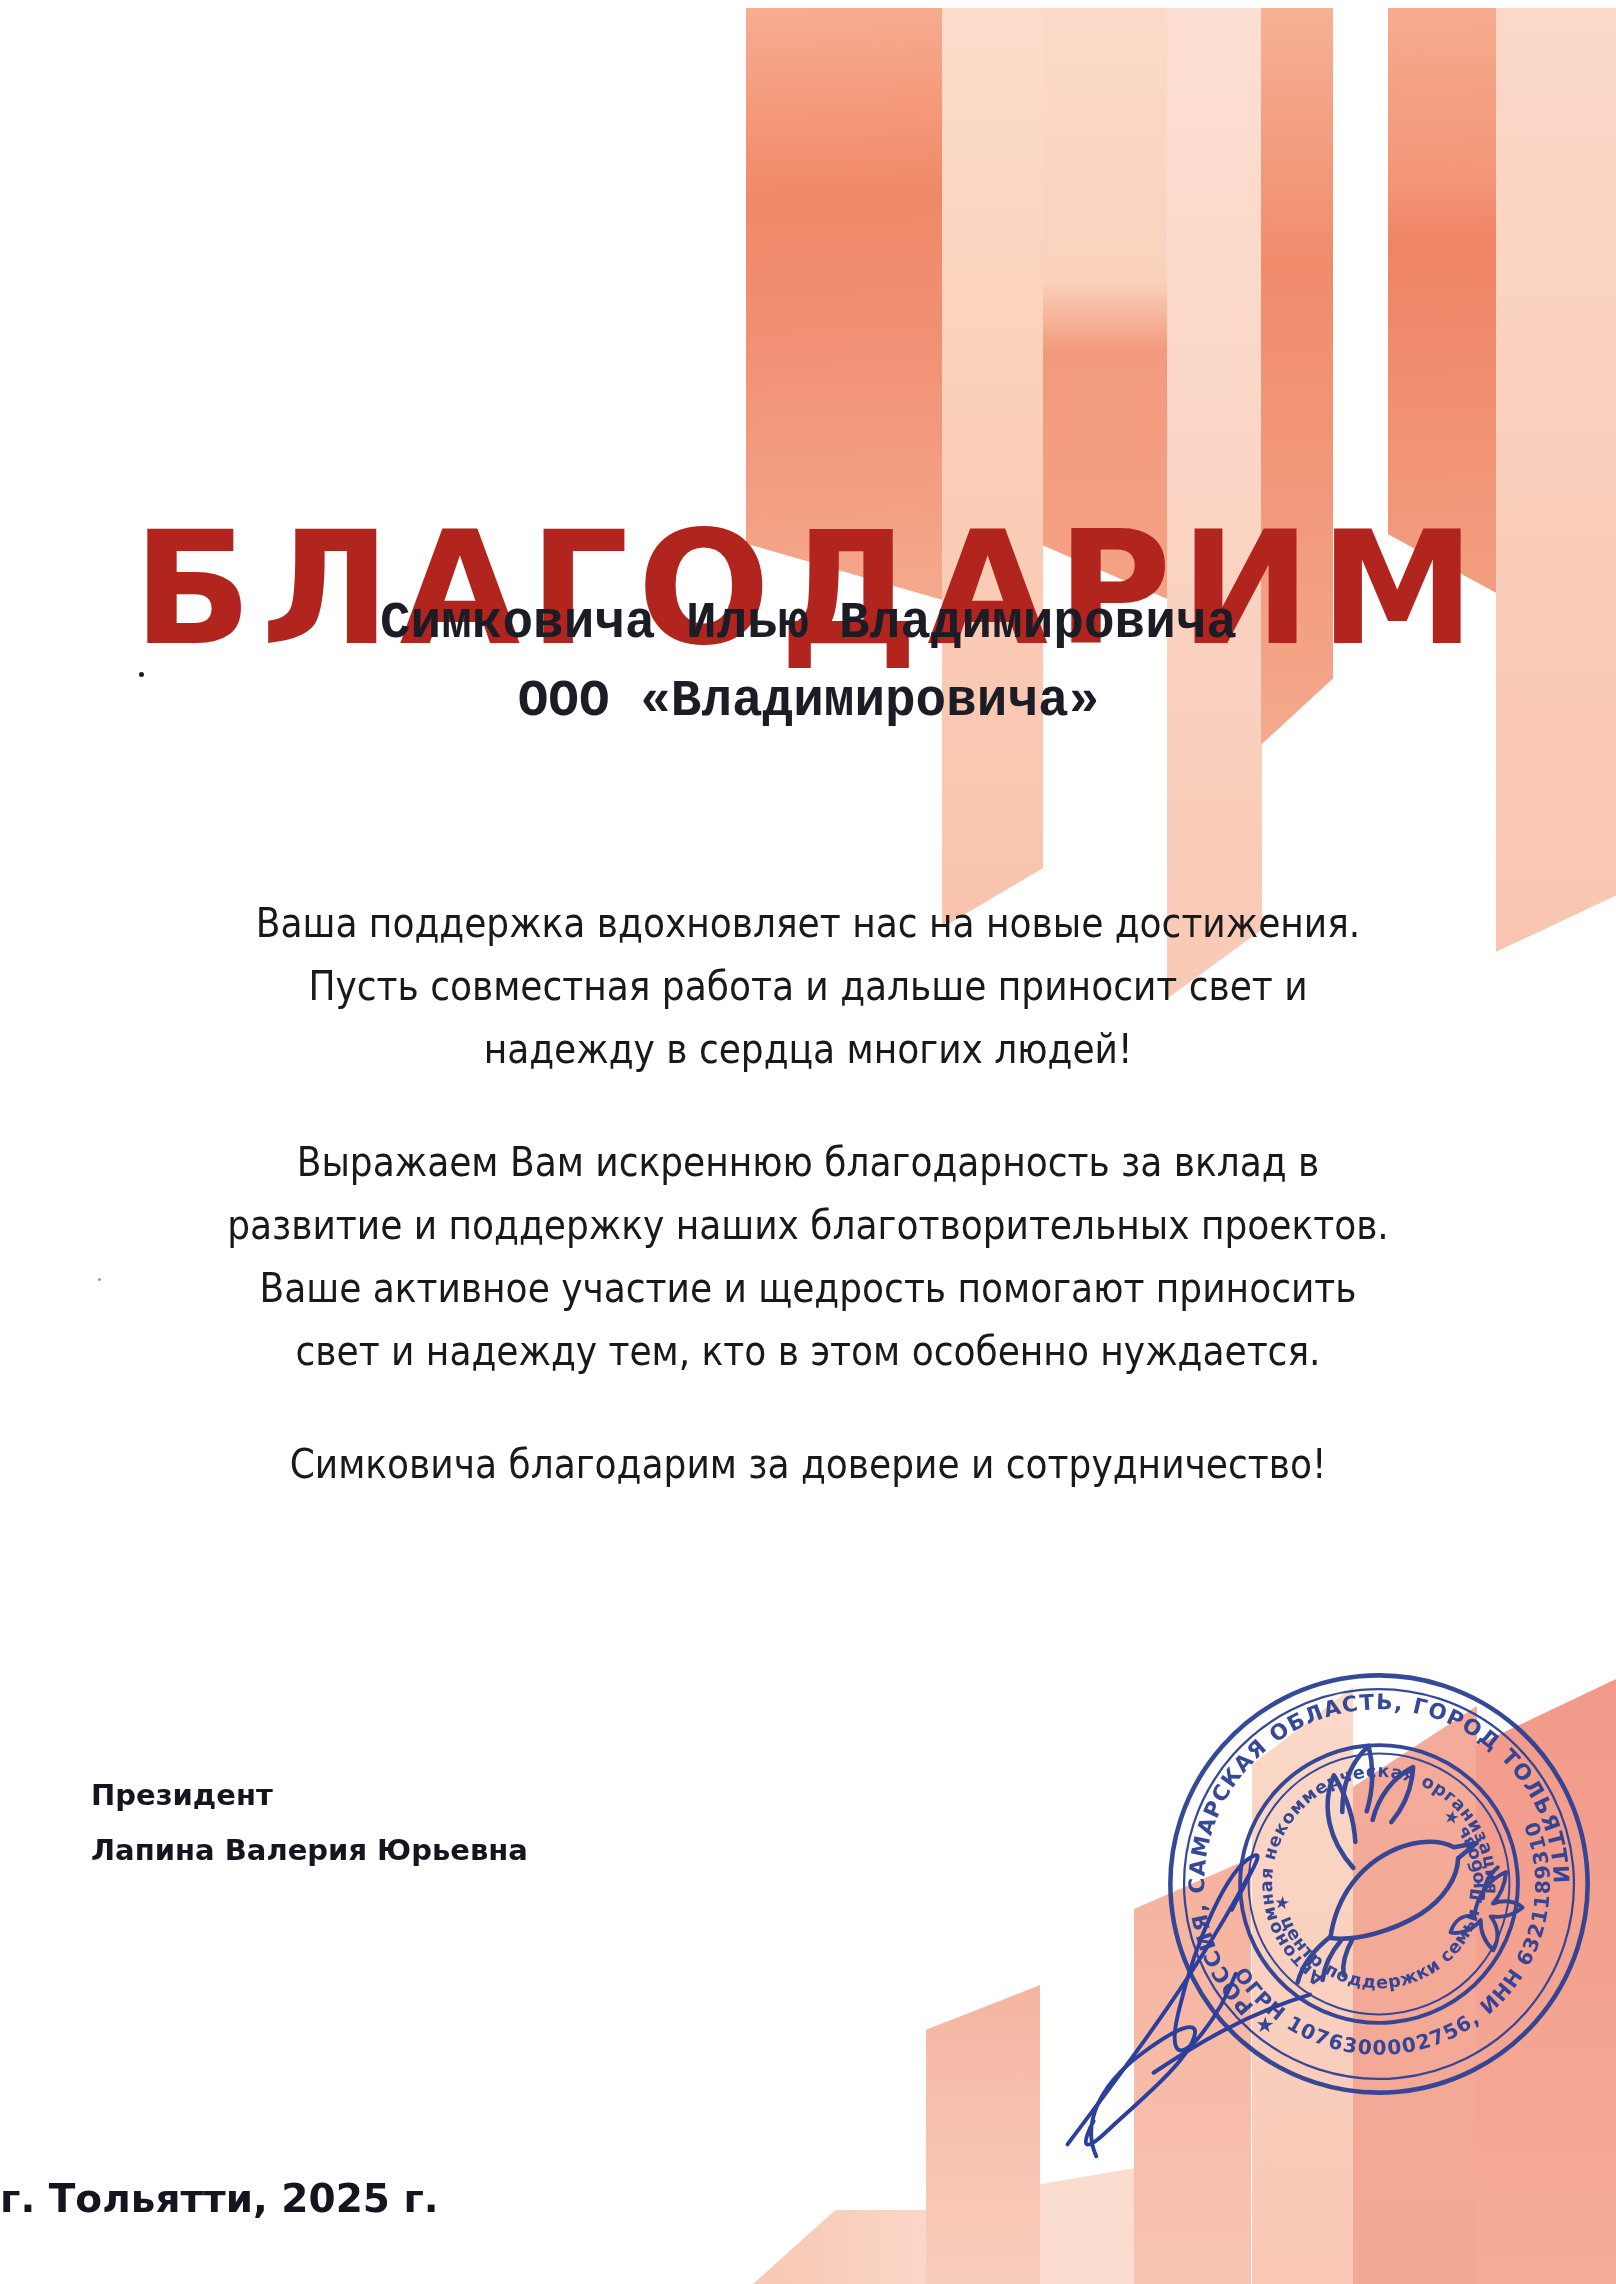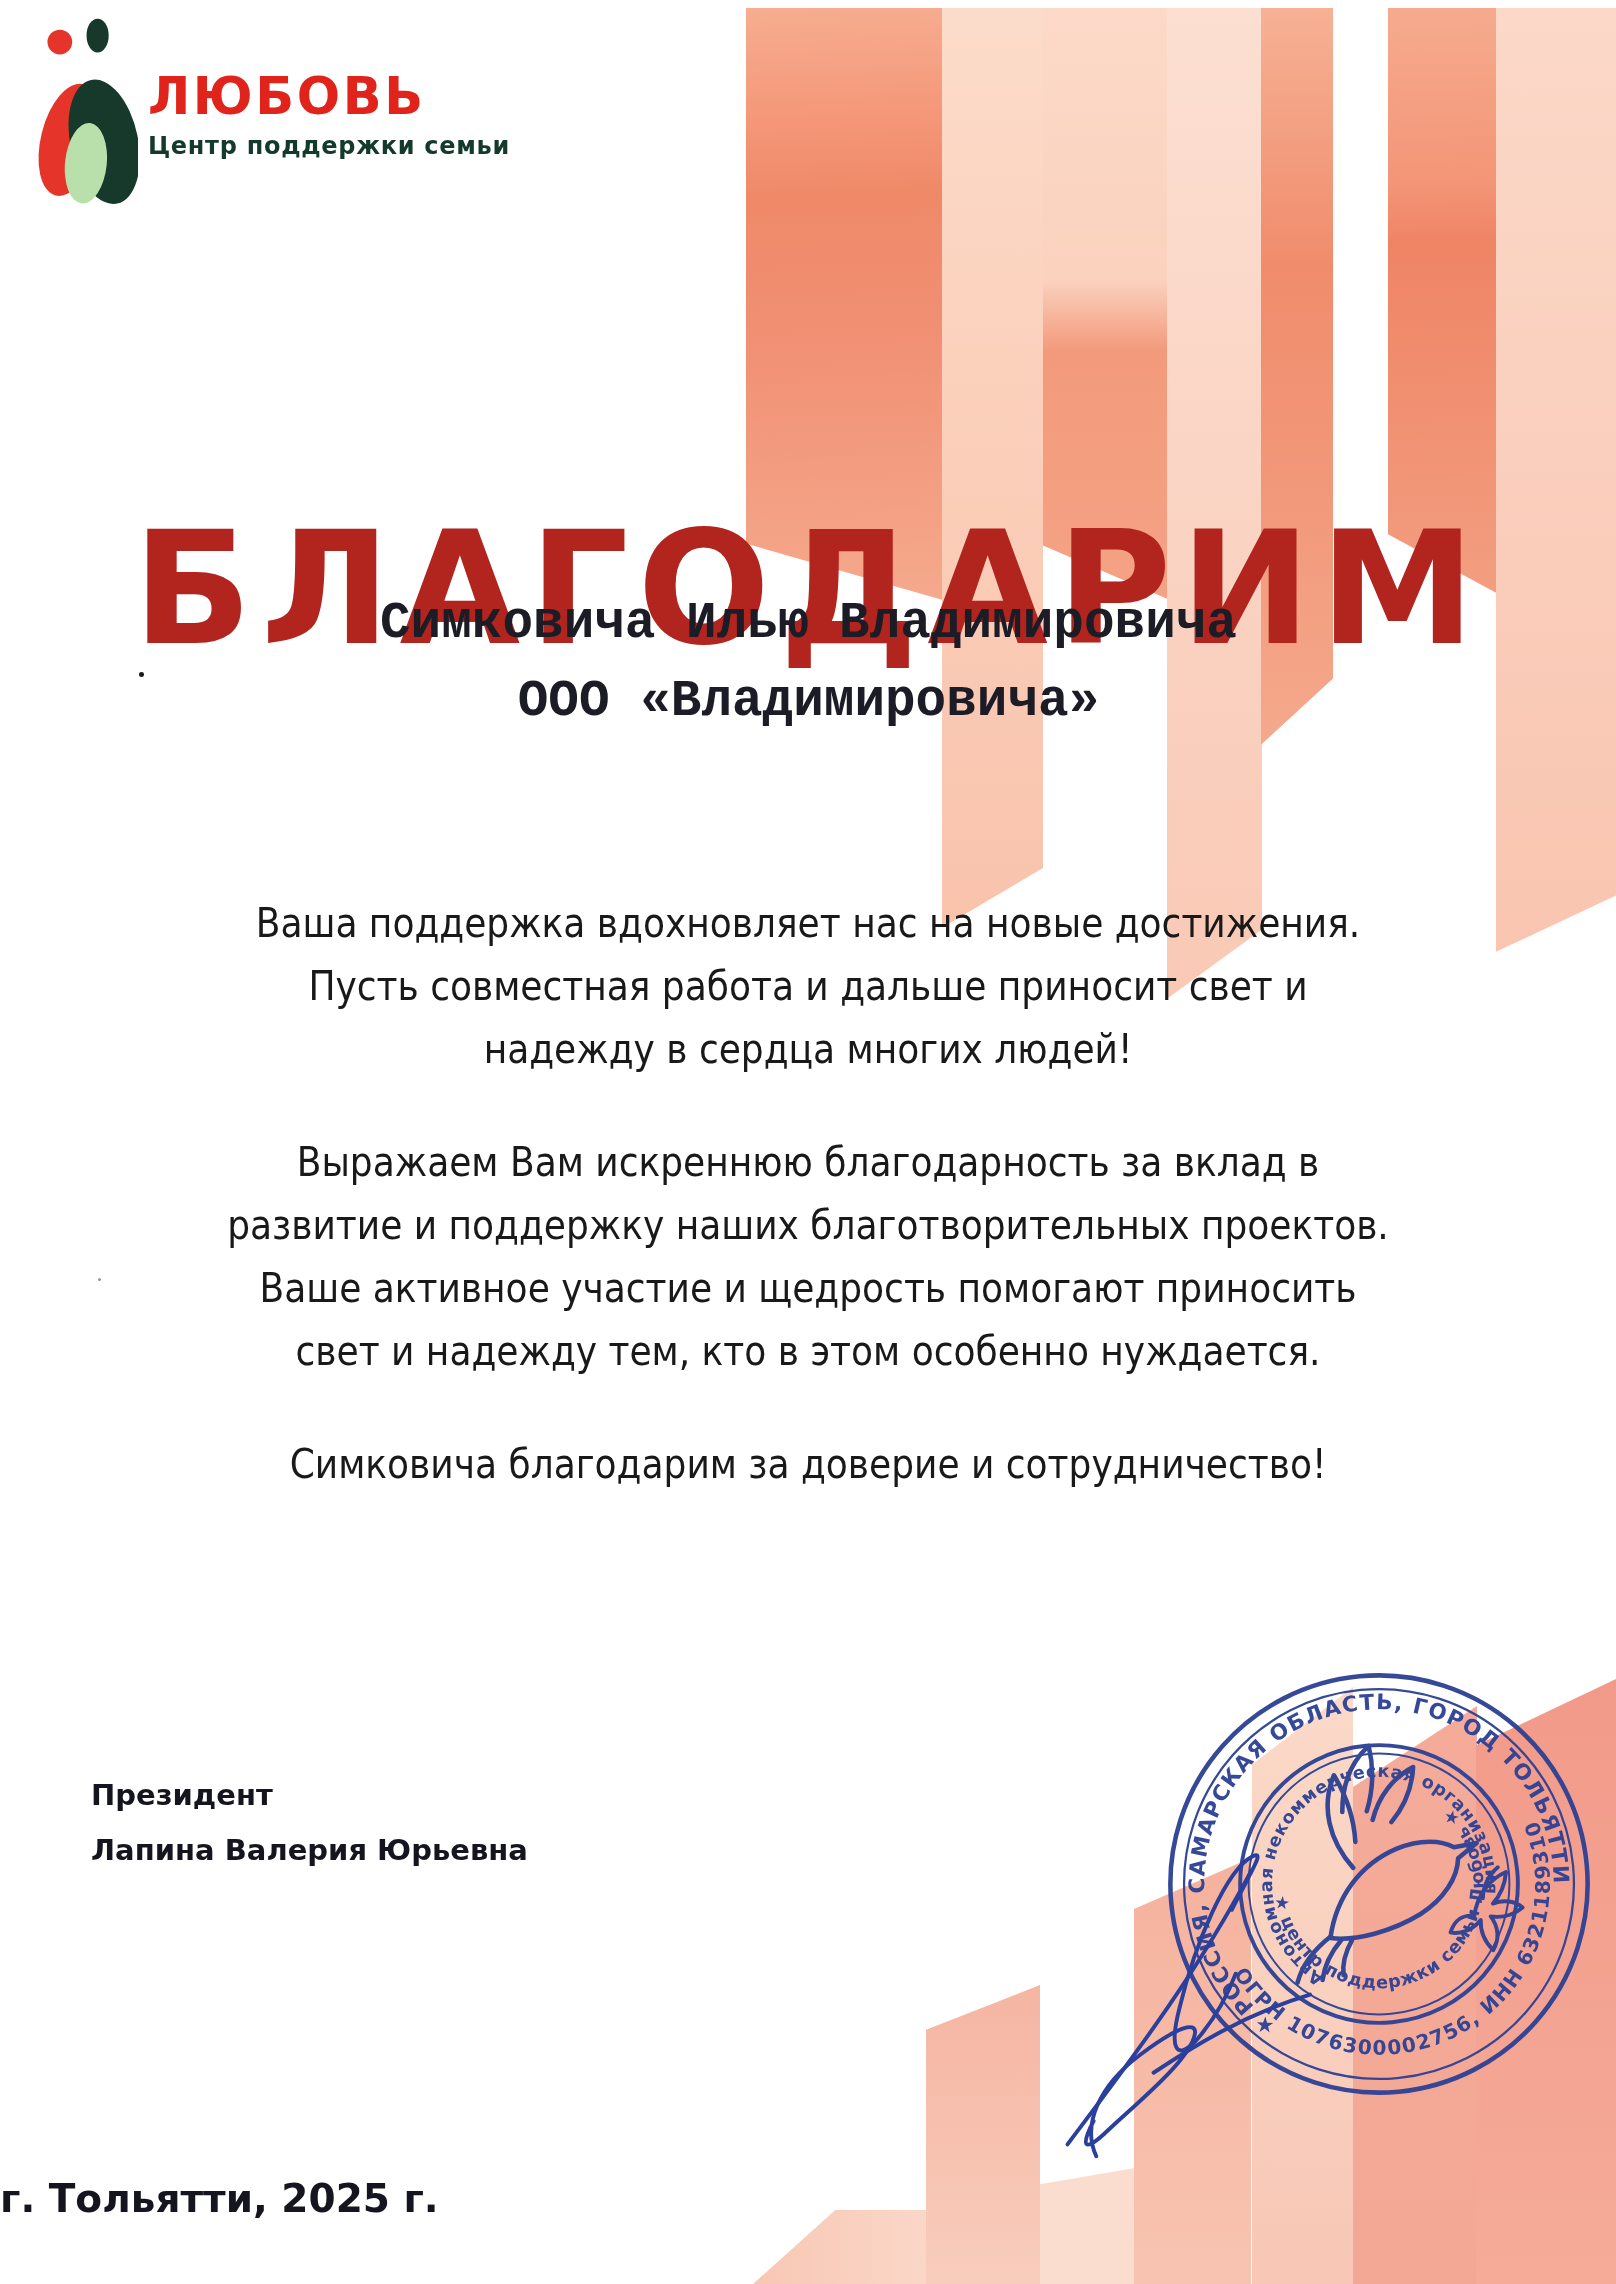--- a/index.html
+++ b/index.html
@@ -101,33 +101,20 @@
   <div>
     <div class="rbb rb-b1"></div>
     <div class="rbb rb-b2"></div>
     <div class="rbb rb-b3"></div>
     <div class="rbb rb-b4"></div>
     <div class="rbb rb-b5"></div>
     <div class="rbb rb-b6"></div>
     <div class="rbb rb-b7"></div>
   </div>
 
-  <header class="logo">
-    <svg width="114" height="189" viewBox="0 0 175 290">
-      <ellipse cx="70" cy="190" rx="44" ry="88" fill="#e5352a" transform="rotate(14 70 190)"></ellipse>
-      <ellipse cx="123" cy="193" rx="52" ry="97" fill="#17392b" transform="rotate(-12 123 193)"></ellipse>
-      <ellipse cx="95" cy="226" rx="32" ry="62" fill="#b9dfaa" transform="rotate(6 95 226)"></ellipse>
-      <circle cx="55" cy="40" r="19" fill="#e5352a"></circle>
-      <ellipse cx="113" cy="30" rx="17" ry="26" fill="#17392b"></ellipse>
-    </svg>
-    <div class="logo-textblock">
-      <div class="logo-name">ЛЮБОВЬ</div>
-      <div class="logo-tagline">Центр поддержки семьи</div>
-    </div>
-  </header>
 
   <h1 class="title">БЛАГОДАРИМ</h1>
 
   <section class="recipient">
     <div>Симковича Илью Владимировича</div>
     <div>ООО «Владимировича»</div>
   </section>
 
   <section class="body-text">
     <div class="para">

